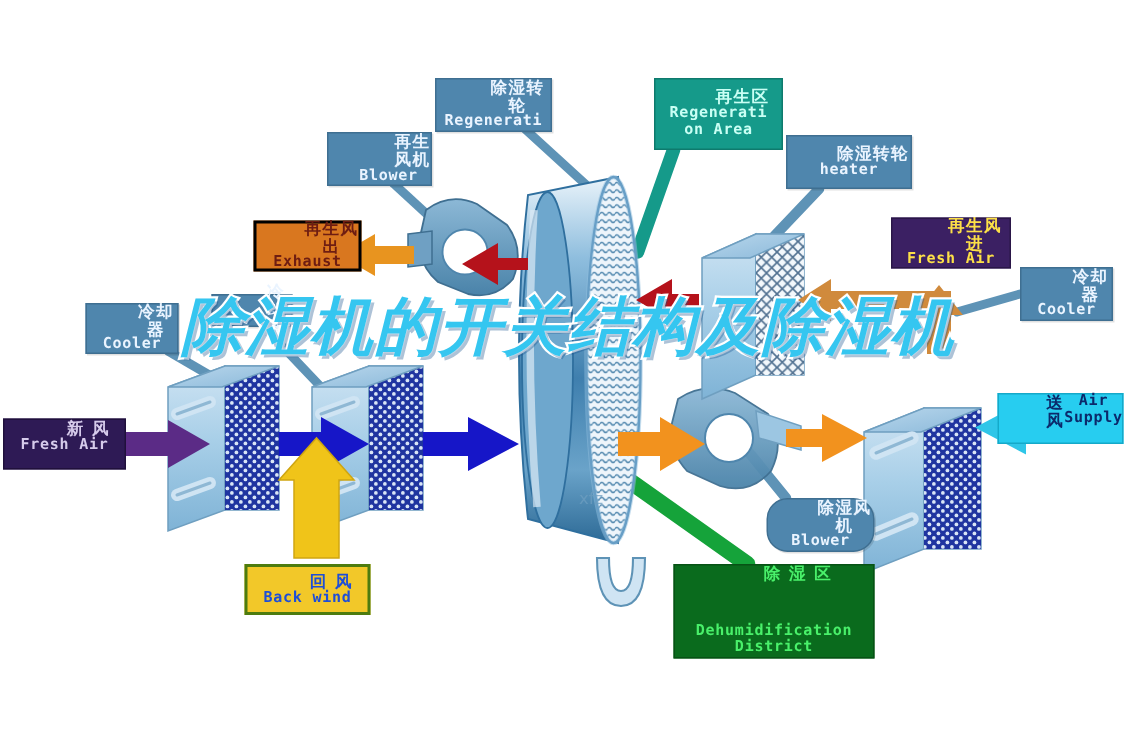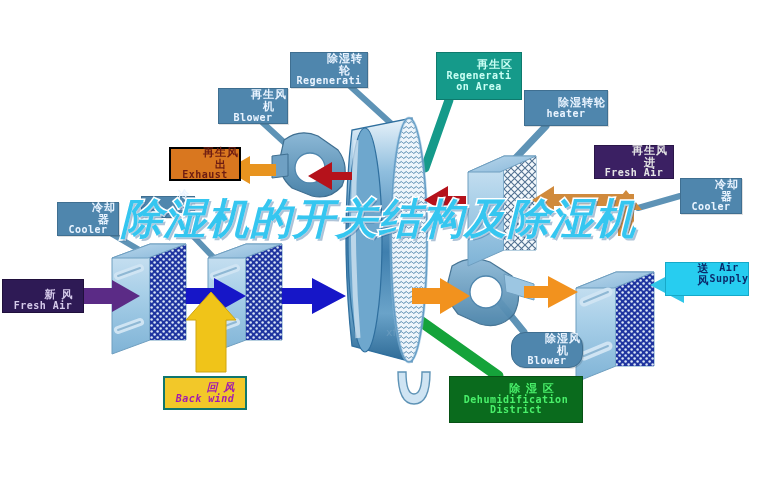--- a/index.html
+++ b/index.html
@@ -36,26 +36,26 @@
   
   .c-blue{background:#4f86ad;color:#eaf4ff;border:1px solid #3f6f91;
           box-shadow:1px 1px 0 rgba(0,0,0,.12);}
   
   .c-teal{background:#159a8a;color:#c9fff4;border:1px solid #0e7a6d;}
   
   .c-green{background:#0a6b1d;color:#49f06a;border:1px solid #075215;}
   
   .c-cyan{background:#27cdf0;color:#0b2a6b;border:1px solid #15a9c9;}
   
-  .c-purple{background:#3b2063;color:#e5e5e5;border:1px solid #2a1648;}
+  .c-purple{background:#3b2063;color:#fde047;border:1px solid #2a1648;}
   .c-purple2{background:#2e1a55;color:#d6cbeb;border:1px solid #20103c;}
   
   .c-orange{background:#d9771f;color:#6e1d12;border:2px solid #000000;}
   
-  .c-yellow{background:#f2c829;color:#a21caf;border:2px solid #0f766e;font-style:italic;}
+  .c-yellow{background:#f2c829;color:#1d4ed8;border:2px solid #4d7c0f;}
 
   
   #title{
     position:absolute;
     left:0; top:196px; width:757px;
     text-align:center;
     z-index:60;
     pointer-events:none;
     font-family:Liberation Serif, serif;
     font-weight:bold;
@@ -247,30 +247,30 @@
 
     <path d="M282 288 L318 288 L318 278 L350 296 L318 314 L318 304 L282 304 Z" fill="#1616c8" opacity="0"></path>
   </svg>
 
   <div id="title">
     <span class="ln">除湿机的开关结构及除湿机</span>
   </div>
 
   <div id="labels">
       <div class="lbl c-blue" style="left: 290px; top: 52px; width: 78px; height: 36px; display: flex; flex-direction: column; justify-content: center;"><span class="cn">除湿转轮</span><span class="en">Regenerati</span></div>
-      <div class="lbl c-blue" style="left: 218px; top: 88px; width: 70px; height: 36px; display: flex; flex-direction: column; justify-content: flex-start;"><span class="cn">再生风机</span><span class="en">Blower</span></div>
+      <div class="lbl c-blue" style="left: 218px; top: 88px; width: 70px; height: 36px; display: flex; flex-direction: column; justify-content: flex-start; padding-left: 12px;"><span class="cn">再生风机</span><span class="en">Blower</span></div>
       <div class="lbl c-teal" style="left: 436px; top: 52px; width: 86px; height: 48px; display: flex; flex-direction: column; justify-content: center;"><span class="cn">再生区</span><span class="en">Regenerati
 on Area</span></div>
       <div class="lbl c-blue" style="left: 524px; top: 90px; width: 84px; height: 36px; display: flex; flex-direction: column; justify-content: center;"><span class="cn">除湿转轮</span><span class="en">heater</span></div>
       <div class="lbl c-purple" style="left: 594px; top: 145px; width: 80px; height: 34px; display: flex; flex-direction: column; justify-content: center;"><span class="cn">再生风进</span><span class="en">Fresh Air</span></div>
       <div class="lbl c-blue" style="left: 680px; top: 178px; width: 62px; height: 36px; display: flex; flex-direction: column; justify-content: center;"><span class="cn">冷却器</span><span class="en">Cooler</span></div>
       <div class="lbl c-orange" style="left: 169px; top: 147px; width: 72px; height: 34px; display: flex; flex-direction: column; justify-content: center;"><span class="cn">再生风出</span><span class="en">Exhaust</span></div>
       <div class="lbl c-blue" style="left: 57px; top: 202px; width: 62px; height: 34px; display: flex; flex-direction: column; justify-content: center;"><span class="cn">冷却器</span><span class="en">Cooler</span></div>
       <div class="lbl c-blue" style="left: 141px; top: 196px; width: 54px; height: 22px; display: flex; flex-direction: column; justify-content: center;"><span class="cn">冷却器</span></div>
-      <div class="lbl c-purple2" style="left: 2px; top: 279px; width: 82px; height: 34px; display: flex; flex-direction: column; justify-content: flex-end;"><span class="cn">新    风</span><span class="en">Fresh Air</span></div>
+      <div class="lbl c-purple2" style="left: 2px; top: 279px; width: 82px; height: 34px; display: flex; flex-direction: column; justify-content: flex-start;"><span class="cn">新    风</span><span class="en">Fresh Air</span></div>
       <div class="lbl c-cyan" style="left: 665px; top: 262px; width: 84px; height: 34px; display: flex; flex-direction: row; justify-content: center;"><span class="cn">送    风</span><span class="en">Air Supply</span></div>
       <div class="lbl c-blue" style="left: 511px; top: 332px; width: 72px; height: 36px; display: flex; flex-direction: column; justify-content: center; border-radius: 14px;"><span class="cn">除湿风机</span><span class="en">Blower</span></div>
-      <div class="lbl c-green" style="left: 449px; top: 376px; width: 134px; height: 47px; display: flex; flex-direction: column; justify-content: center;"><span class="cn">除  湿  区</span><span class="en">Dehumidification
+      <div class="lbl c-green" style="left: 449px; top: 376px; width: 134px; height: 63px; display: flex; flex-direction: column; justify-content: space-between;"><span class="cn">除  湿  区</span><span class="en">Dehumidification
 District</span></div>
       <div class="lbl c-yellow" style="left: 163px; top: 376px; width: 84px; height: 34px; display: flex; flex-direction: column; justify-content: center;"><span class="cn">回    风</span><span class="en">Back wind</span></div>
     </div>
 
 </div>
 
 </body></html>

